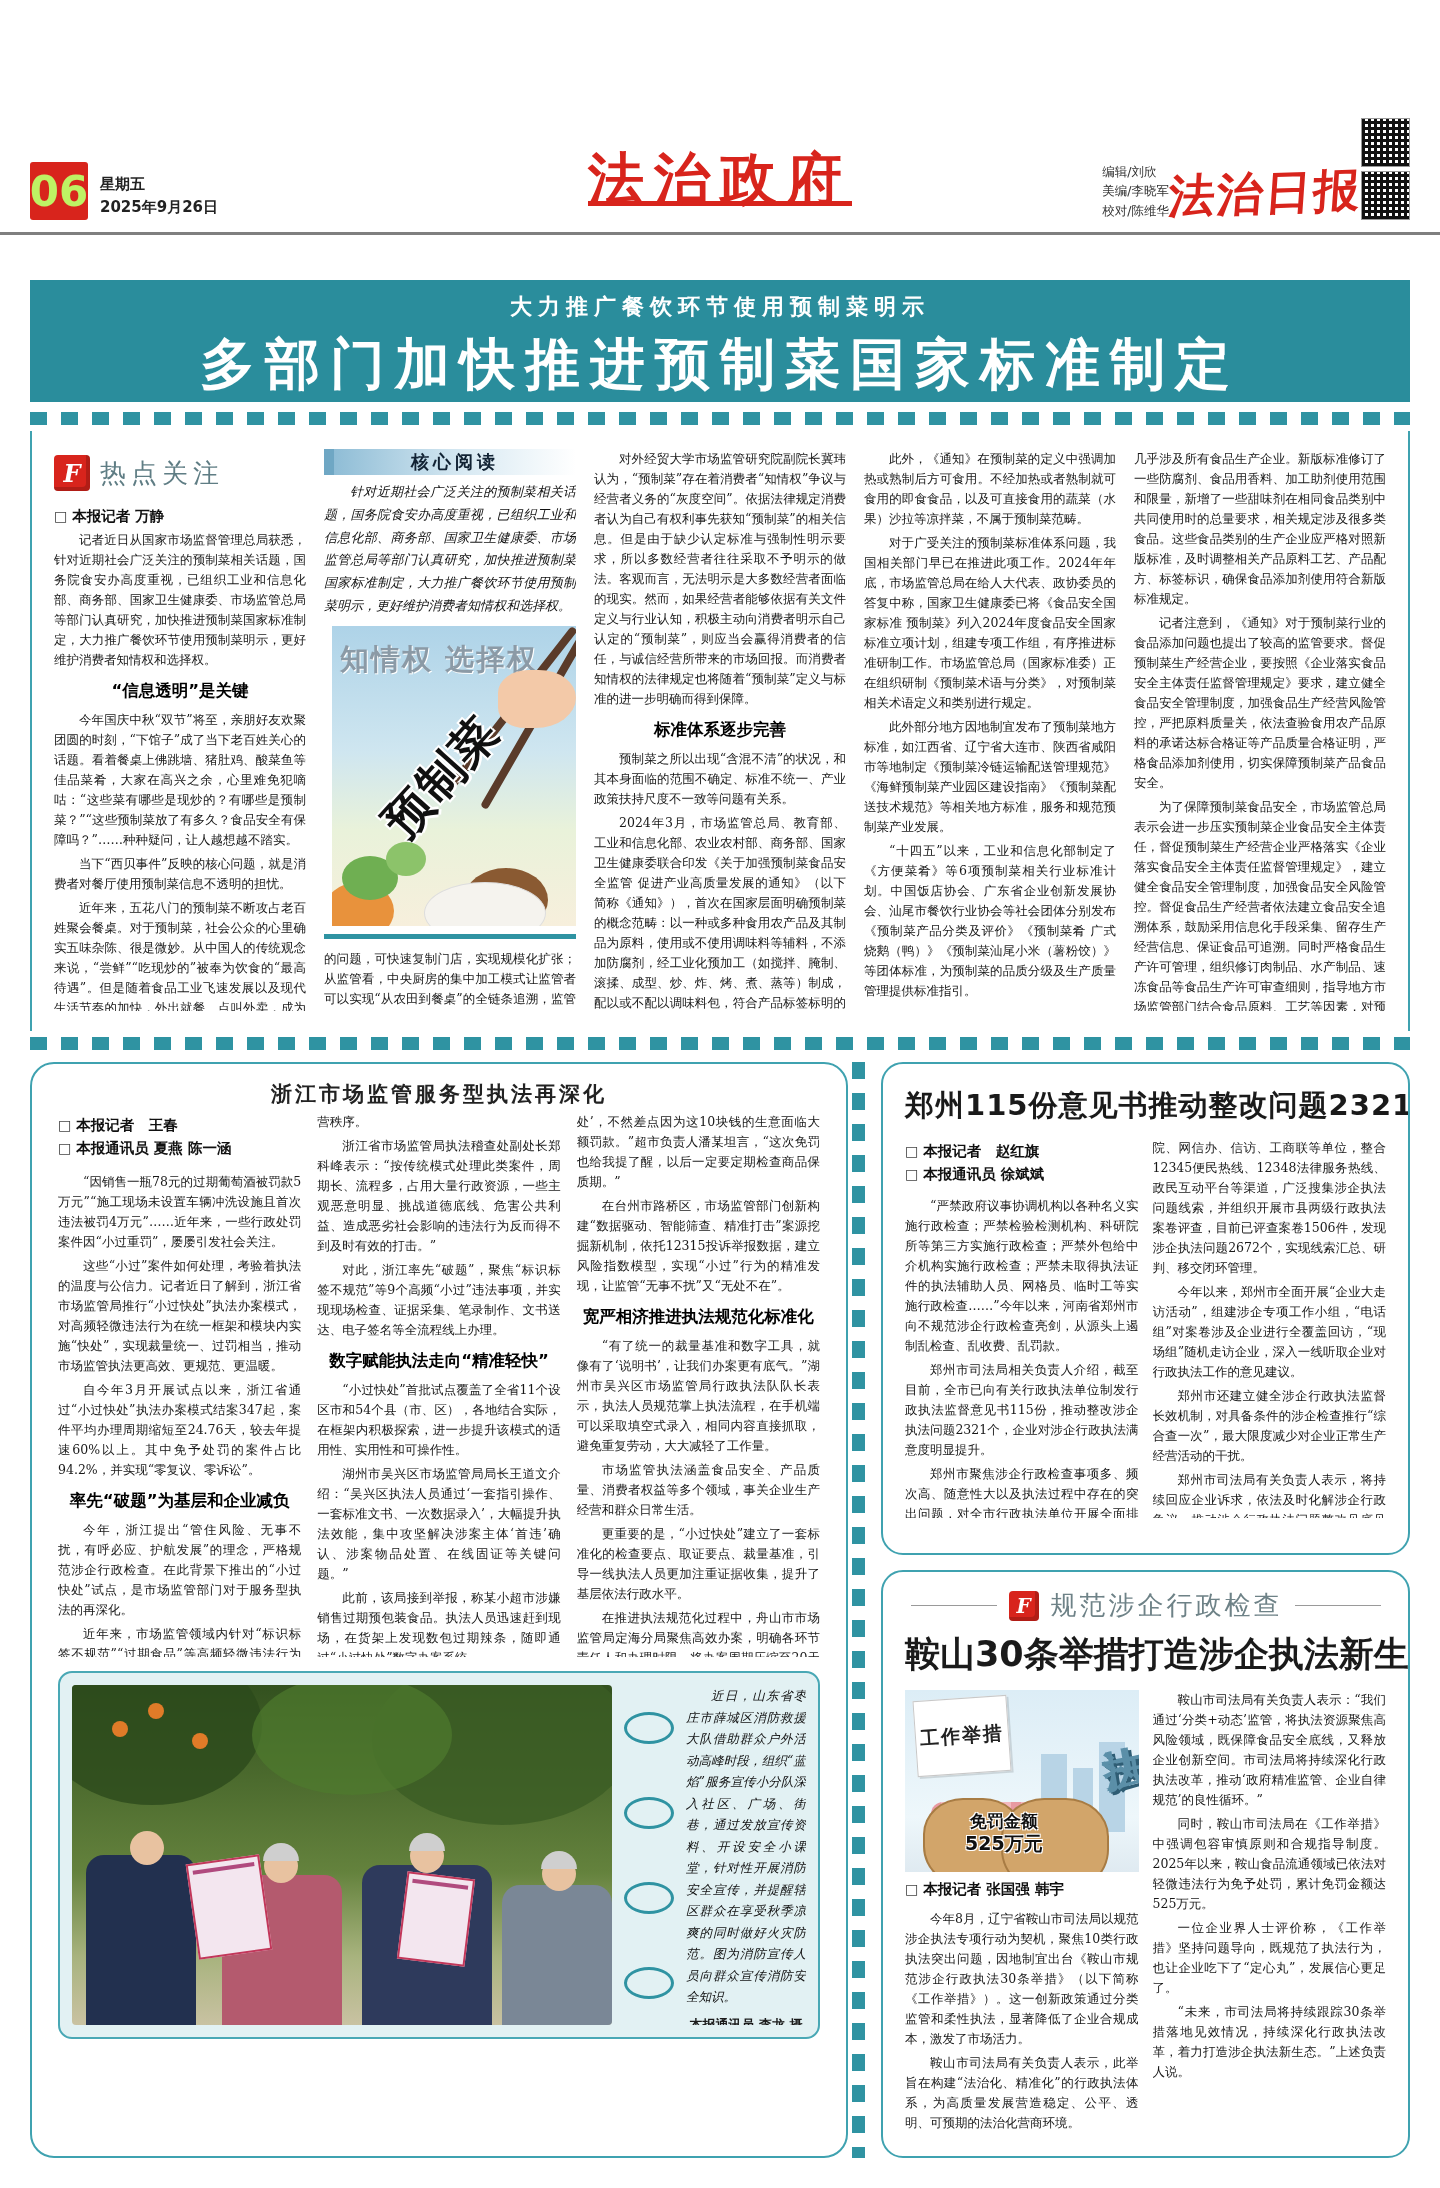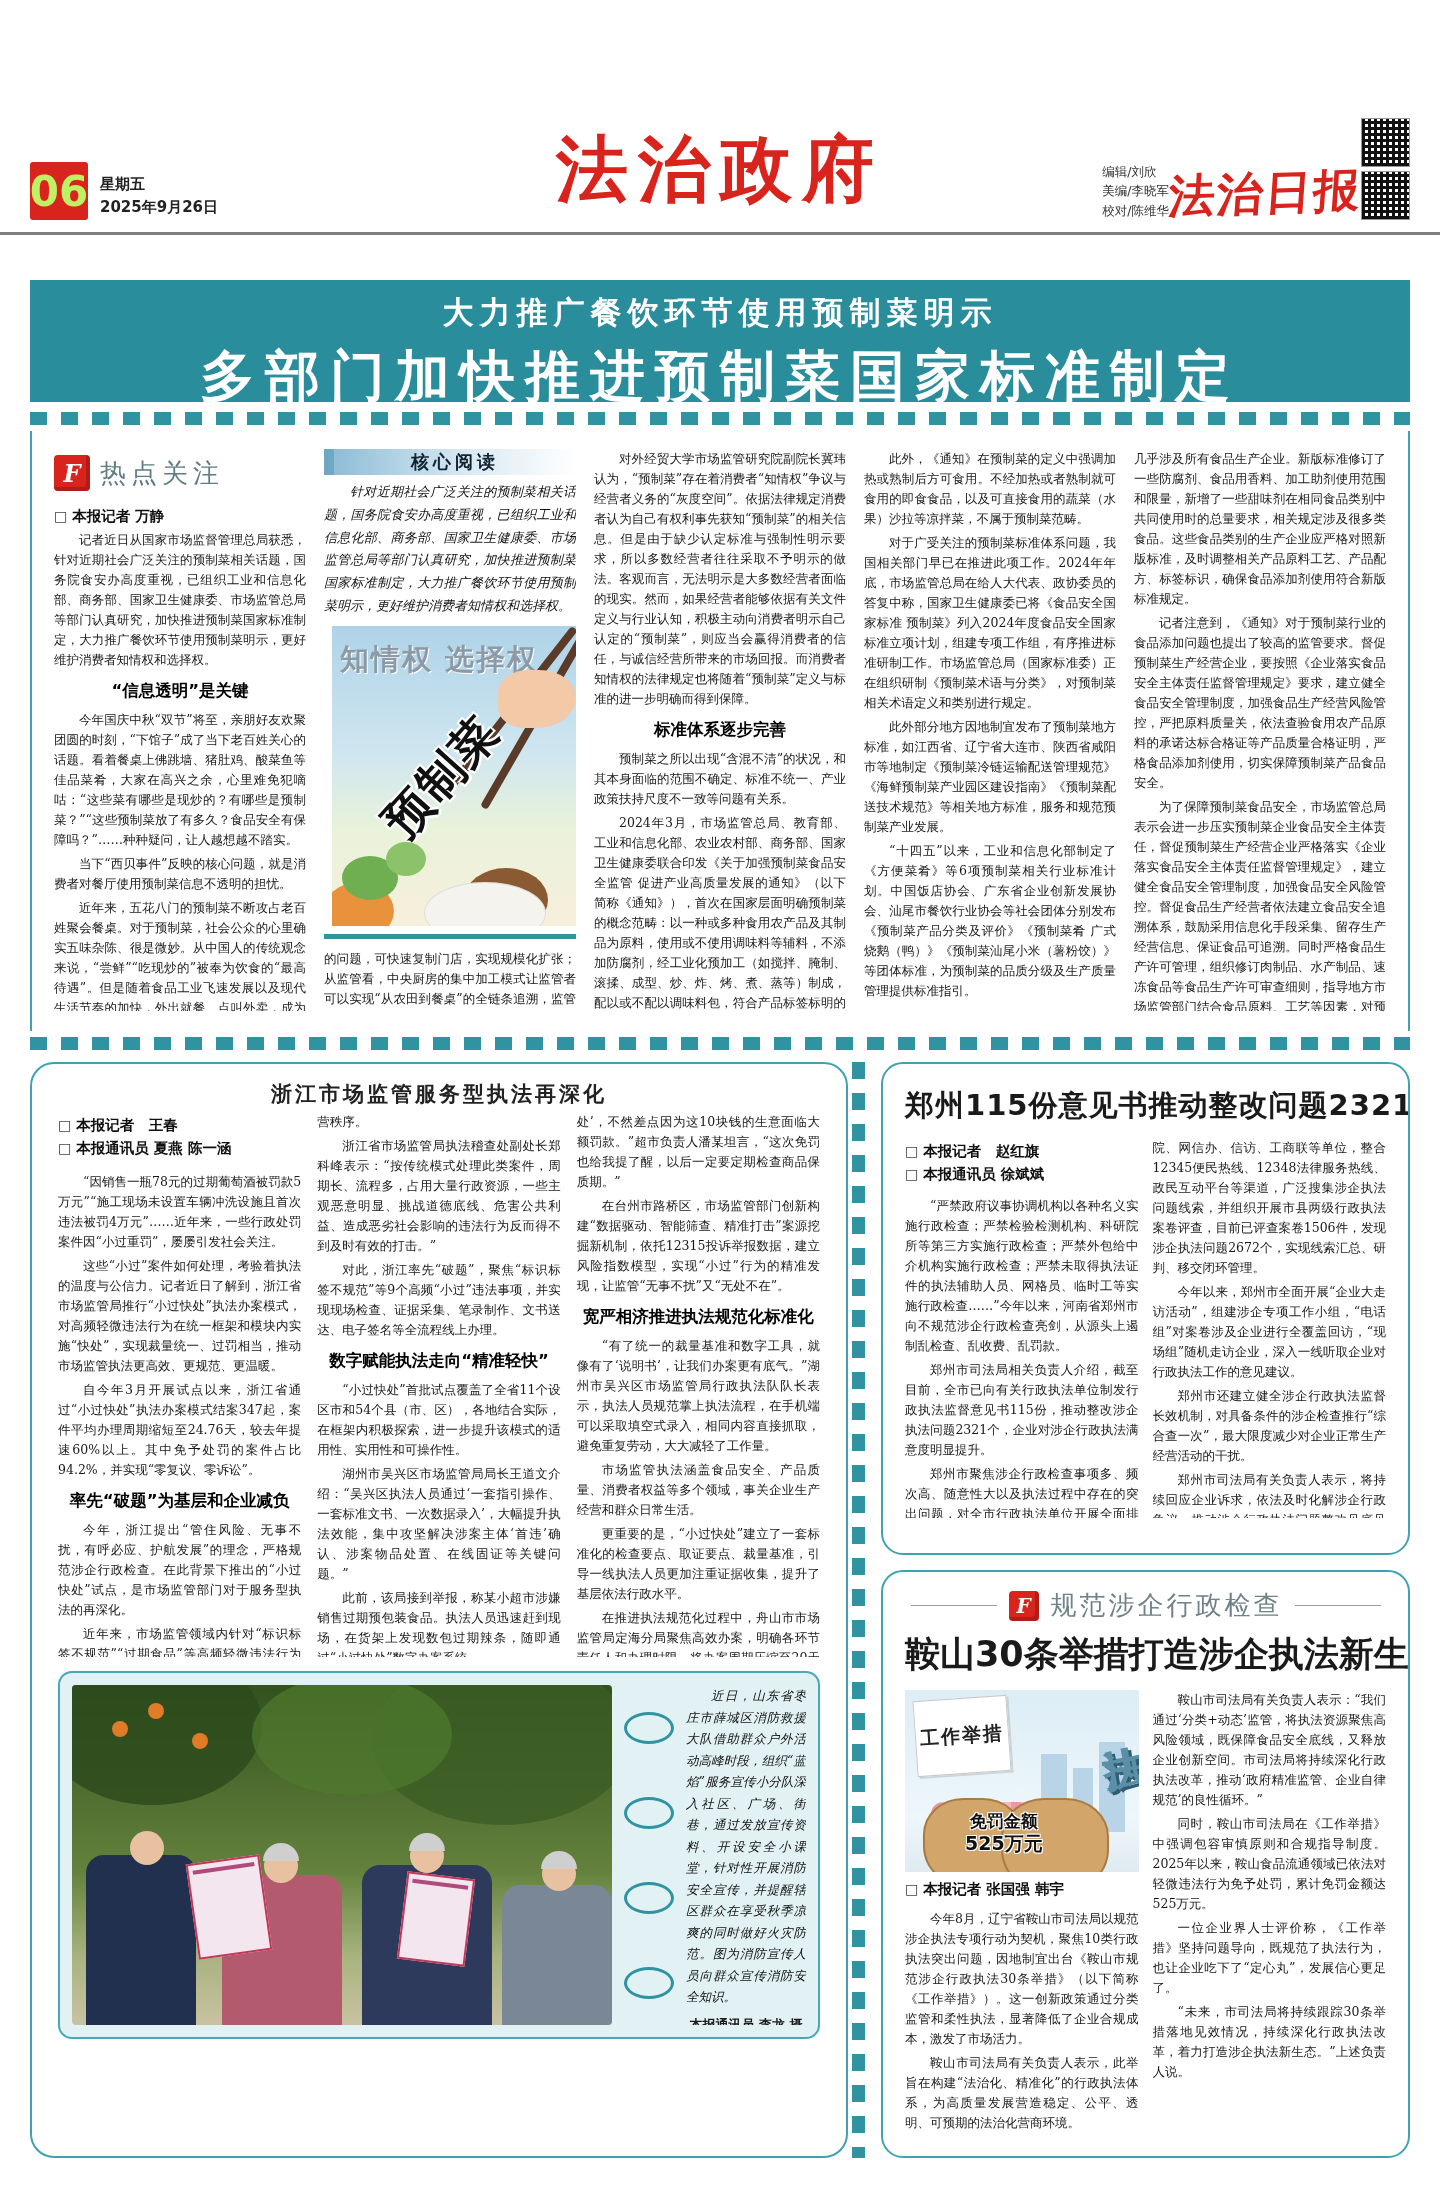--- a/index.html
+++ b/index.html
@@ -4,33 +4,33 @@
 <style>
   html,body{margin:0;padding:0;background:#fff;}
   #page{position:relative;width:1440px;height:2188px;background:#fff;overflow:hidden;
         font-family:"DejaVu Sans","Liberation Sans",sans-serif;color:#1a1a1a;}
   
   .hdr{position:absolute;left:30px;top:118px;width:1380px;height:102px;}
   .pagebox{position:absolute;left:0;bottom:0;width:58px;height:58px;background:#d8241c;color:#bef264;
            display:flex;align-items:center;justify-content:center;font-size:42px;font-weight:bold;border-radius:3px;}
   .dateblock{position:absolute;left:70px;bottom:2px;font-size:15px;font-weight:bold;line-height:1.5;color:#222;}
   .section-title{position:absolute;left:50%;transform:translateX(-50%);bottom:2px;
-                 font-size:72px;font-weight:bold;color:#d8241c;letter-spacing:10px;white-space:nowrap;}
+                 font-size:56px;font-weight:bold;color:#d8241c;letter-spacing:10px;white-space:nowrap;text-decoration:underline;}
   .hdr-right{position:absolute;right:0;bottom:0;display:flex;align-items:flex-end;gap:0;}
   .editors{font-size:12.5px;line-height:1.55;color:#333;text-align:left;}
   .masthead{font-family:"DejaVu Serif","Liberation Serif",serif;font-size:46px;font-weight:bold;color:#d8241c;
             transform:skewX(-6deg) rotate(-2deg);letter-spacing:2px;line-height:1;padding-bottom:4px;}
   .qrs{display:flex;flex-direction:column;gap:4px;}
   .qr{width:47px;height:47px;border:1px solid #999;
       background-image:repeating-linear-gradient(0deg,#111 0 3px,transparent 3px 6px),
                        repeating-linear-gradient(90deg,#111 0 3px,#fff 3px 6px);}
   .hdr-rule{position:absolute;left:0;top:232px;width:1440px;height:3px;background:#7f7f7f;}
   
   .banner{position:absolute;left:30px;top:280px;width:1380px;height:122px;background:#2a8d9c;color:#fff;text-align:center;}
-  .banner .kicker{margin-top:12px;font-size:31px;letter-spacing:6px;font-weight:bold;}
+  .banner .kicker{margin-top:12px;font-size:22px;letter-spacing:6px;font-weight:bold;}
   .banner .headline{margin-top:6px;font-size:55px;font-weight:bold;letter-spacing:10px;white-space:nowrap;}
   .strip-h{position:absolute;left:30px;width:1380px;height:13px;
            background-image:repeating-linear-gradient(90deg,#2f93a2 0 17px,transparent 17px 31px);}
   .strip-v{position:absolute;left:852px;top:1062px;width:13px;height:1096px;
            background-image:repeating-linear-gradient(180deg,#2f93a2 0 17px,transparent 17px 31px);}
   
   .lead-wrap{position:absolute;left:30px;top:431px;width:1380px;height:600px;box-sizing:border-box;
              border-left:2px solid #3fa2b0;border-right:2px solid #3fa2b0;background:#fff;
              padding:18px 22px;display:flex;gap:18px;}
   .lcol{flex:1;height:562px;overflow:hidden;}

